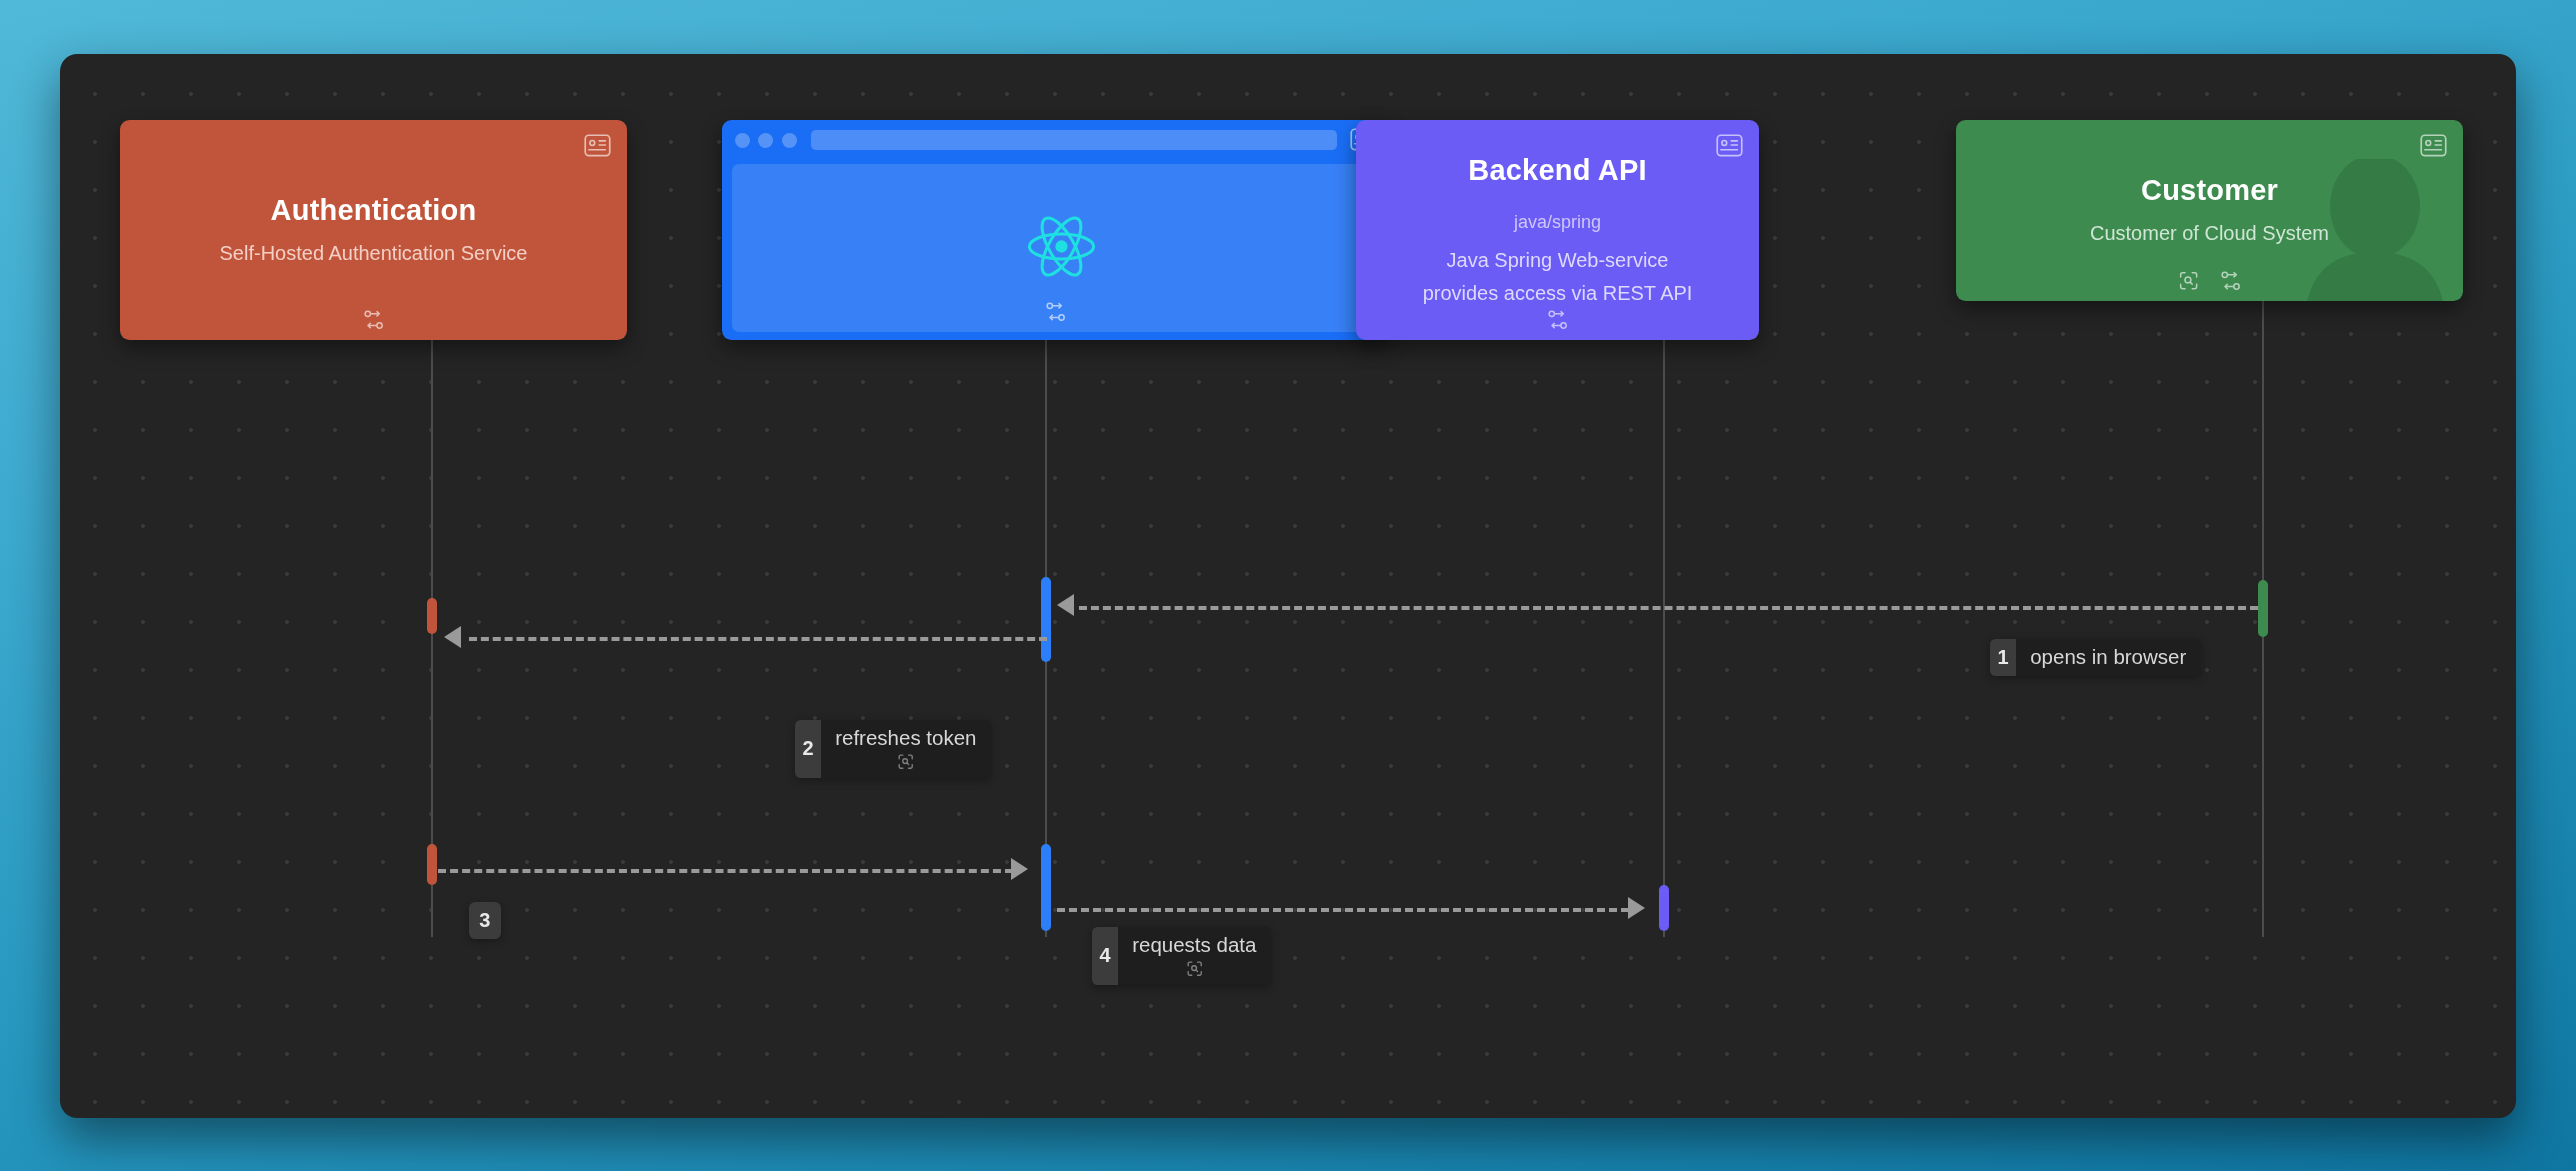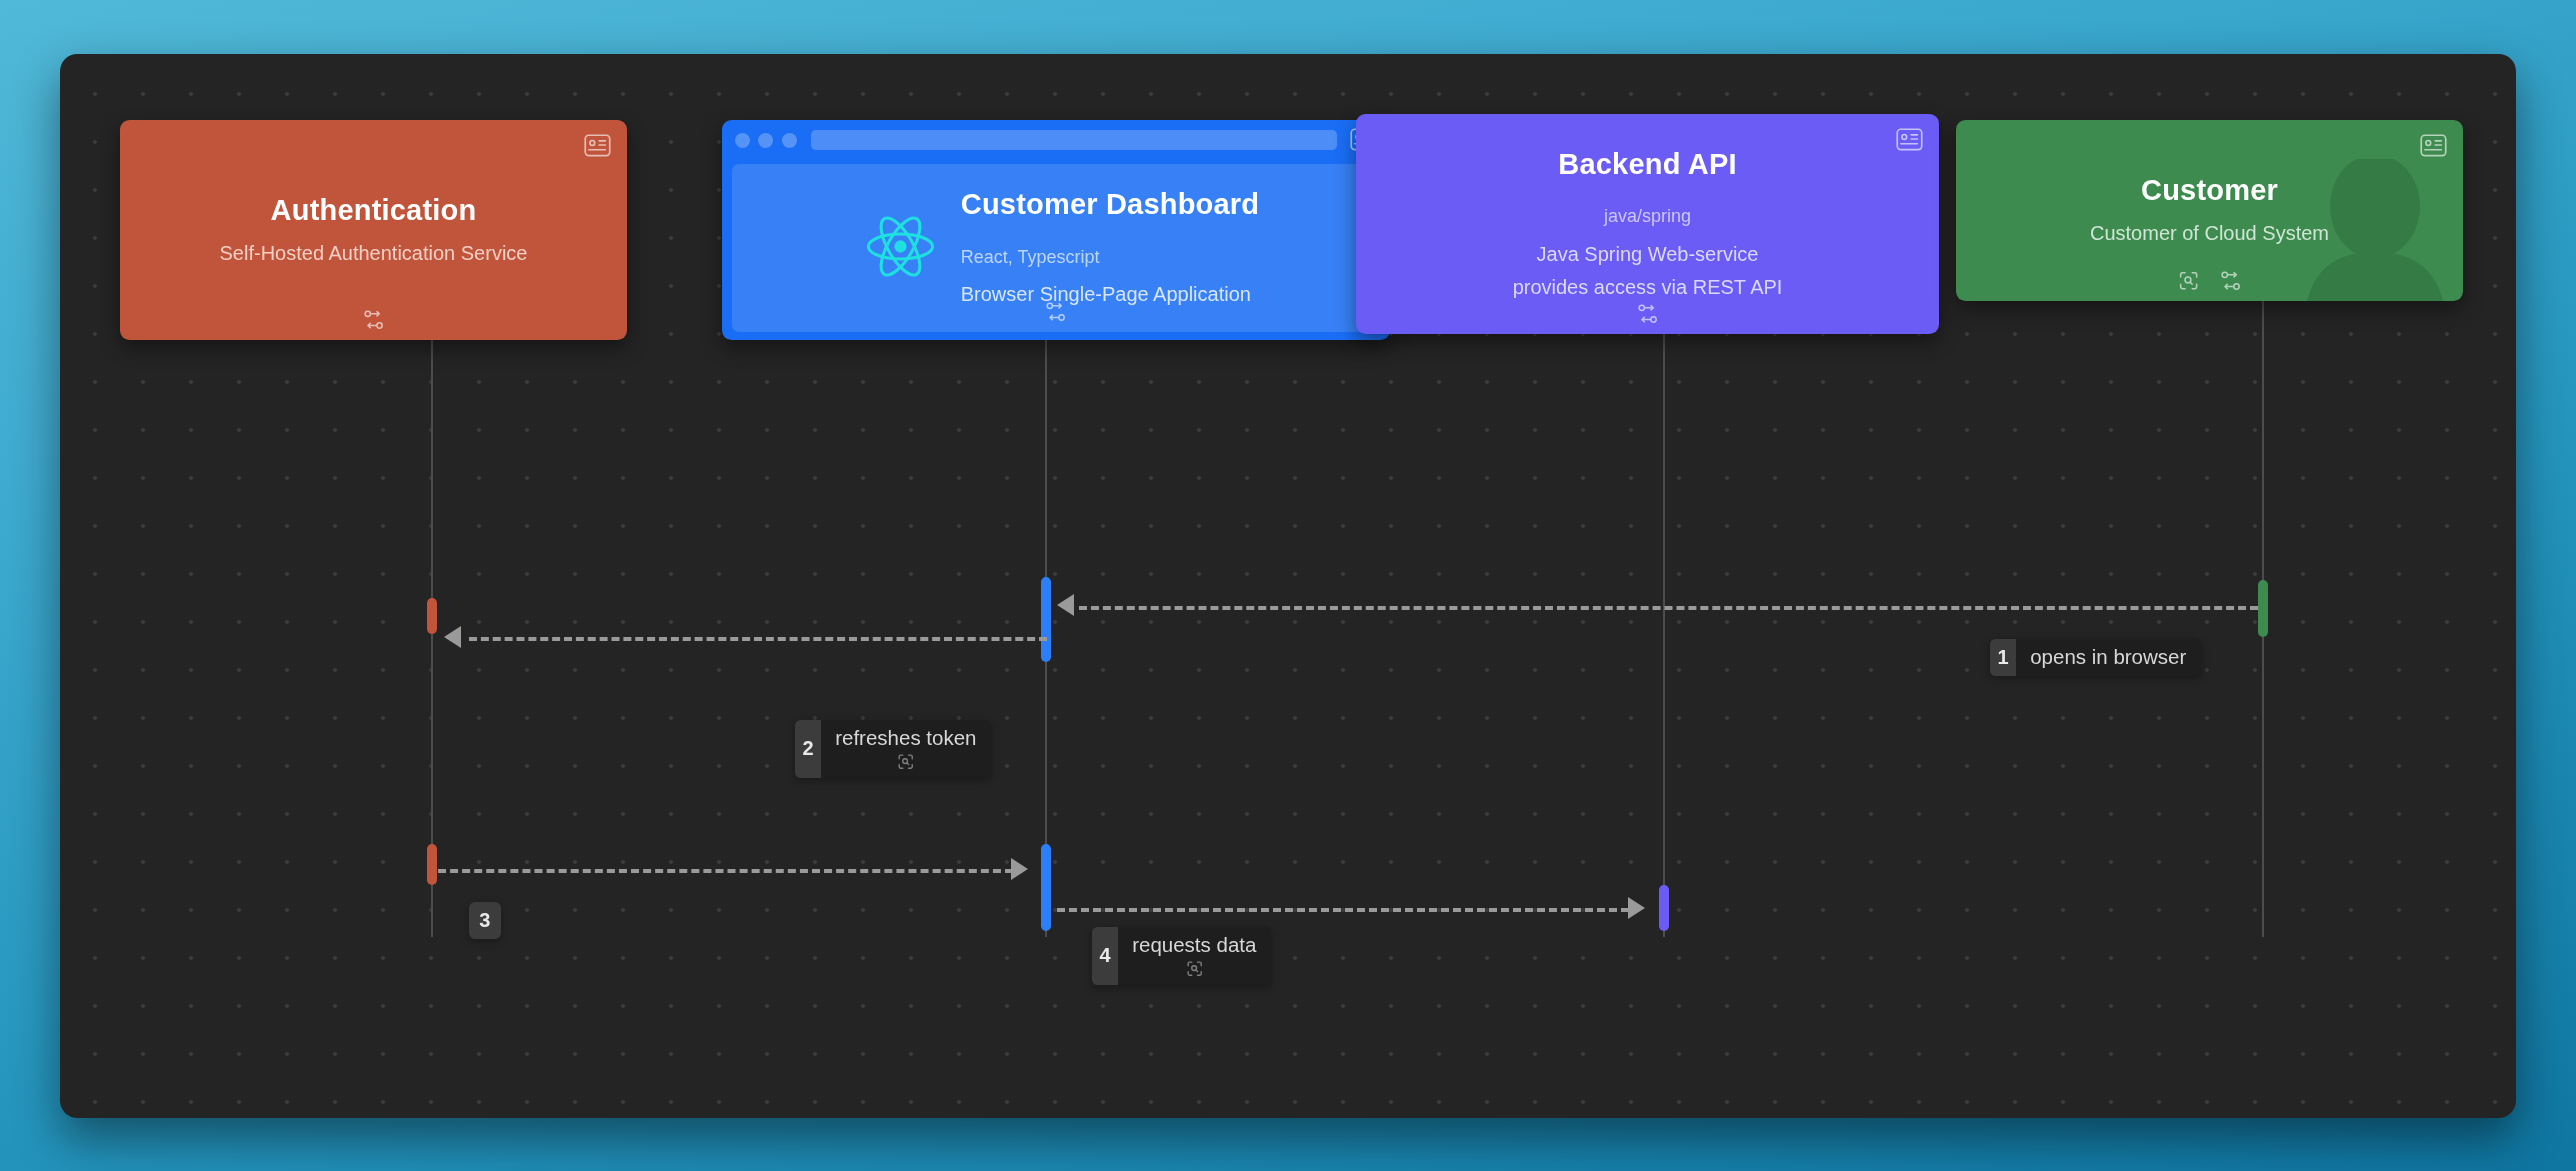--- a/index.html
+++ b/index.html
@@ -305,42 +305,37 @@
     <div class="chrome-inner">
       <div class="chrome-content">
         <span>
           <svg width="73" height="73" viewBox="0 0 100 100" fill="none" stroke="#1fe0e0" stroke-width="4.2">
             <ellipse cx="50" cy="50" rx="44" ry="17"></ellipse>
             <ellipse cx="50" cy="50" rx="44" ry="17" transform="rotate(60 50 50)"></ellipse>
             <ellipse cx="50" cy="50" rx="44" ry="17" transform="rotate(120 50 50)"></ellipse>
             <circle cx="50" cy="50" r="8.4" fill="#1fe0e0" stroke="none"></circle>
           </svg>
         </span>
-        <span class="chrome-text">
-          <span class="node-title" style="display:block;">Customer Dashboard</span>
-          <span class="node-tech" style="display:block;color:#bcd5fb;">React, Typescript</span>
-          <span class="node-desc" style="display:block;color:#d8e6fd;">Browser Single-Page Application</span>
-        </span>
       </div>
       <div class="node-icons">
         <span>
           <svg viewBox="0 0 24 24" fill="none" stroke="#ffffff" stroke-width="1.7" stroke-linecap="round">
             <circle cx="5.4" cy="5.4" r="3"></circle>
               <circle cx="18.6" cy="18.6" r="3"></circle>
             <path d="M9.2 5.4h7.2"></path>
               <path d="M18.4 5.4l-2.6-2.4M18.4 5.4l-2.6 2.4"></path>
             <path d="M14.8 18.6H7.6"></path>
               <path d="M5.6 18.6l2.6-2.4M5.6 18.6l2.6 2.4"></path>
           </svg>
         </span>
       </div>
     </div>
   </div>
 
-  <div class="node" style="left:1296px; top:60px; width:583px; height:220px; background:#6a5cf5;">
+  <div class="node" style="left:1296px; top:66px; width:403px; height:220px; background:#6a5cf5;">
     <div class="node-body">
       <div class="node-title">Backend API</div>
       <div class="node-tech" style="color:#cdc7fb;">java/spring</div>
       <div class="node-desc" style="color:#ddd9fd;">Java Spring Web-service</div>
       <div class="node-desc" style="color:#ddd9fd;margin-top:7px;">provides access via REST API</div>
     </div>
     <span class="card-icon">
       <svg viewBox="0 0 26 22" fill="none" stroke="#ffffff" stroke-width="1.6" stroke-linecap="round">
         <rect x="1.2" y="1.2" width="23.6" height="19.6" rx="3.4"></rect>
         <circle cx="8" cy="8.6" r="2.3"></circle>

